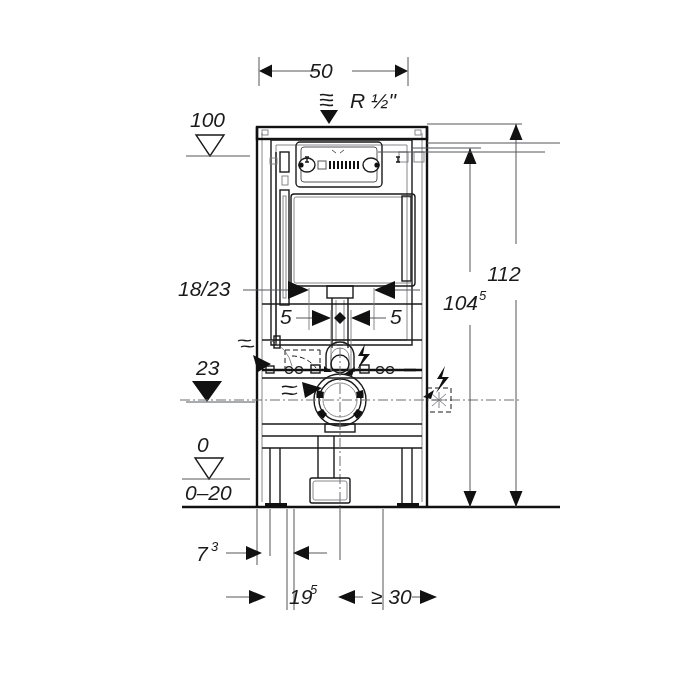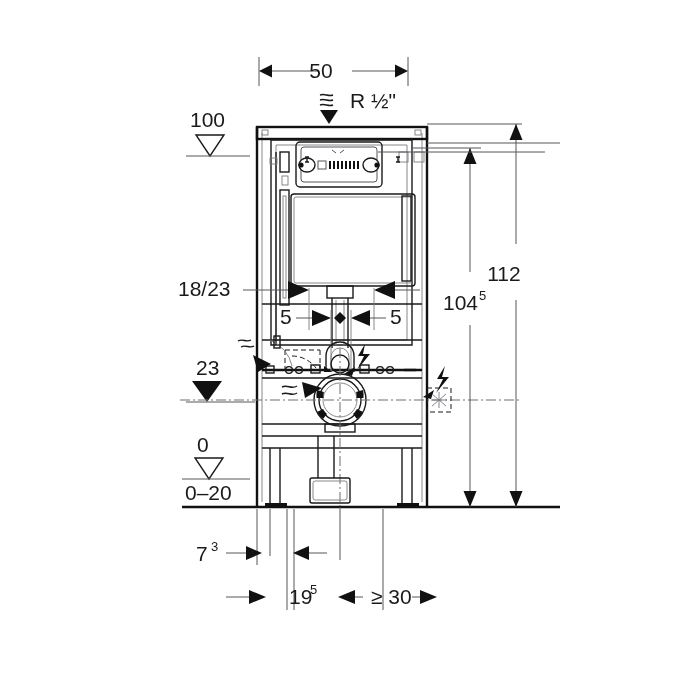--- a/index.html
+++ b/index.html
@@ -1,18 +1,18 @@
 <!DOCTYPE html>
 <html><head>
 <meta charset="utf-8">
 <style>
   html,body{margin:0;padding:0;background:#ffffff;}
   body{width:700px;height:700px;overflow:hidden;
        font-family:"Liberation Sans", sans-serif;}
-  #stage{position:relative;width:700px;height:700px;background:#fff;}
+  #stage{position:relative;width:700px;height:700px;background:#fff;font-style:italic;}
   svg{display:block;}
   .dimtext{font-family:"Liberation Sans", sans-serif;font-size:21px;fill:#1a1a1a;}
   .dimtext-sup{font-family:"Liberation Sans", sans-serif;font-size:13px;fill:#1a1a1a;}
   .t-thin{stroke:#55565a;stroke-width:1;fill:none;}
   .t-med{stroke:#1a1a1a;stroke-width:1.4;fill:none;}
   .t-thick{stroke:#111;stroke-width:2.4;fill:none;}
   .t-hair{stroke:#7a7b80;stroke-width:0.9;fill:none;}
   .t-dash{stroke:#1a1a1a;stroke-width:1;fill:none;stroke-dasharray:5 3;}
   .t-center{stroke:#6d6e72;stroke-width:1;fill:none;stroke-dasharray:10 3 2 3;}
   .fillblk{fill:#111;stroke:none;}

